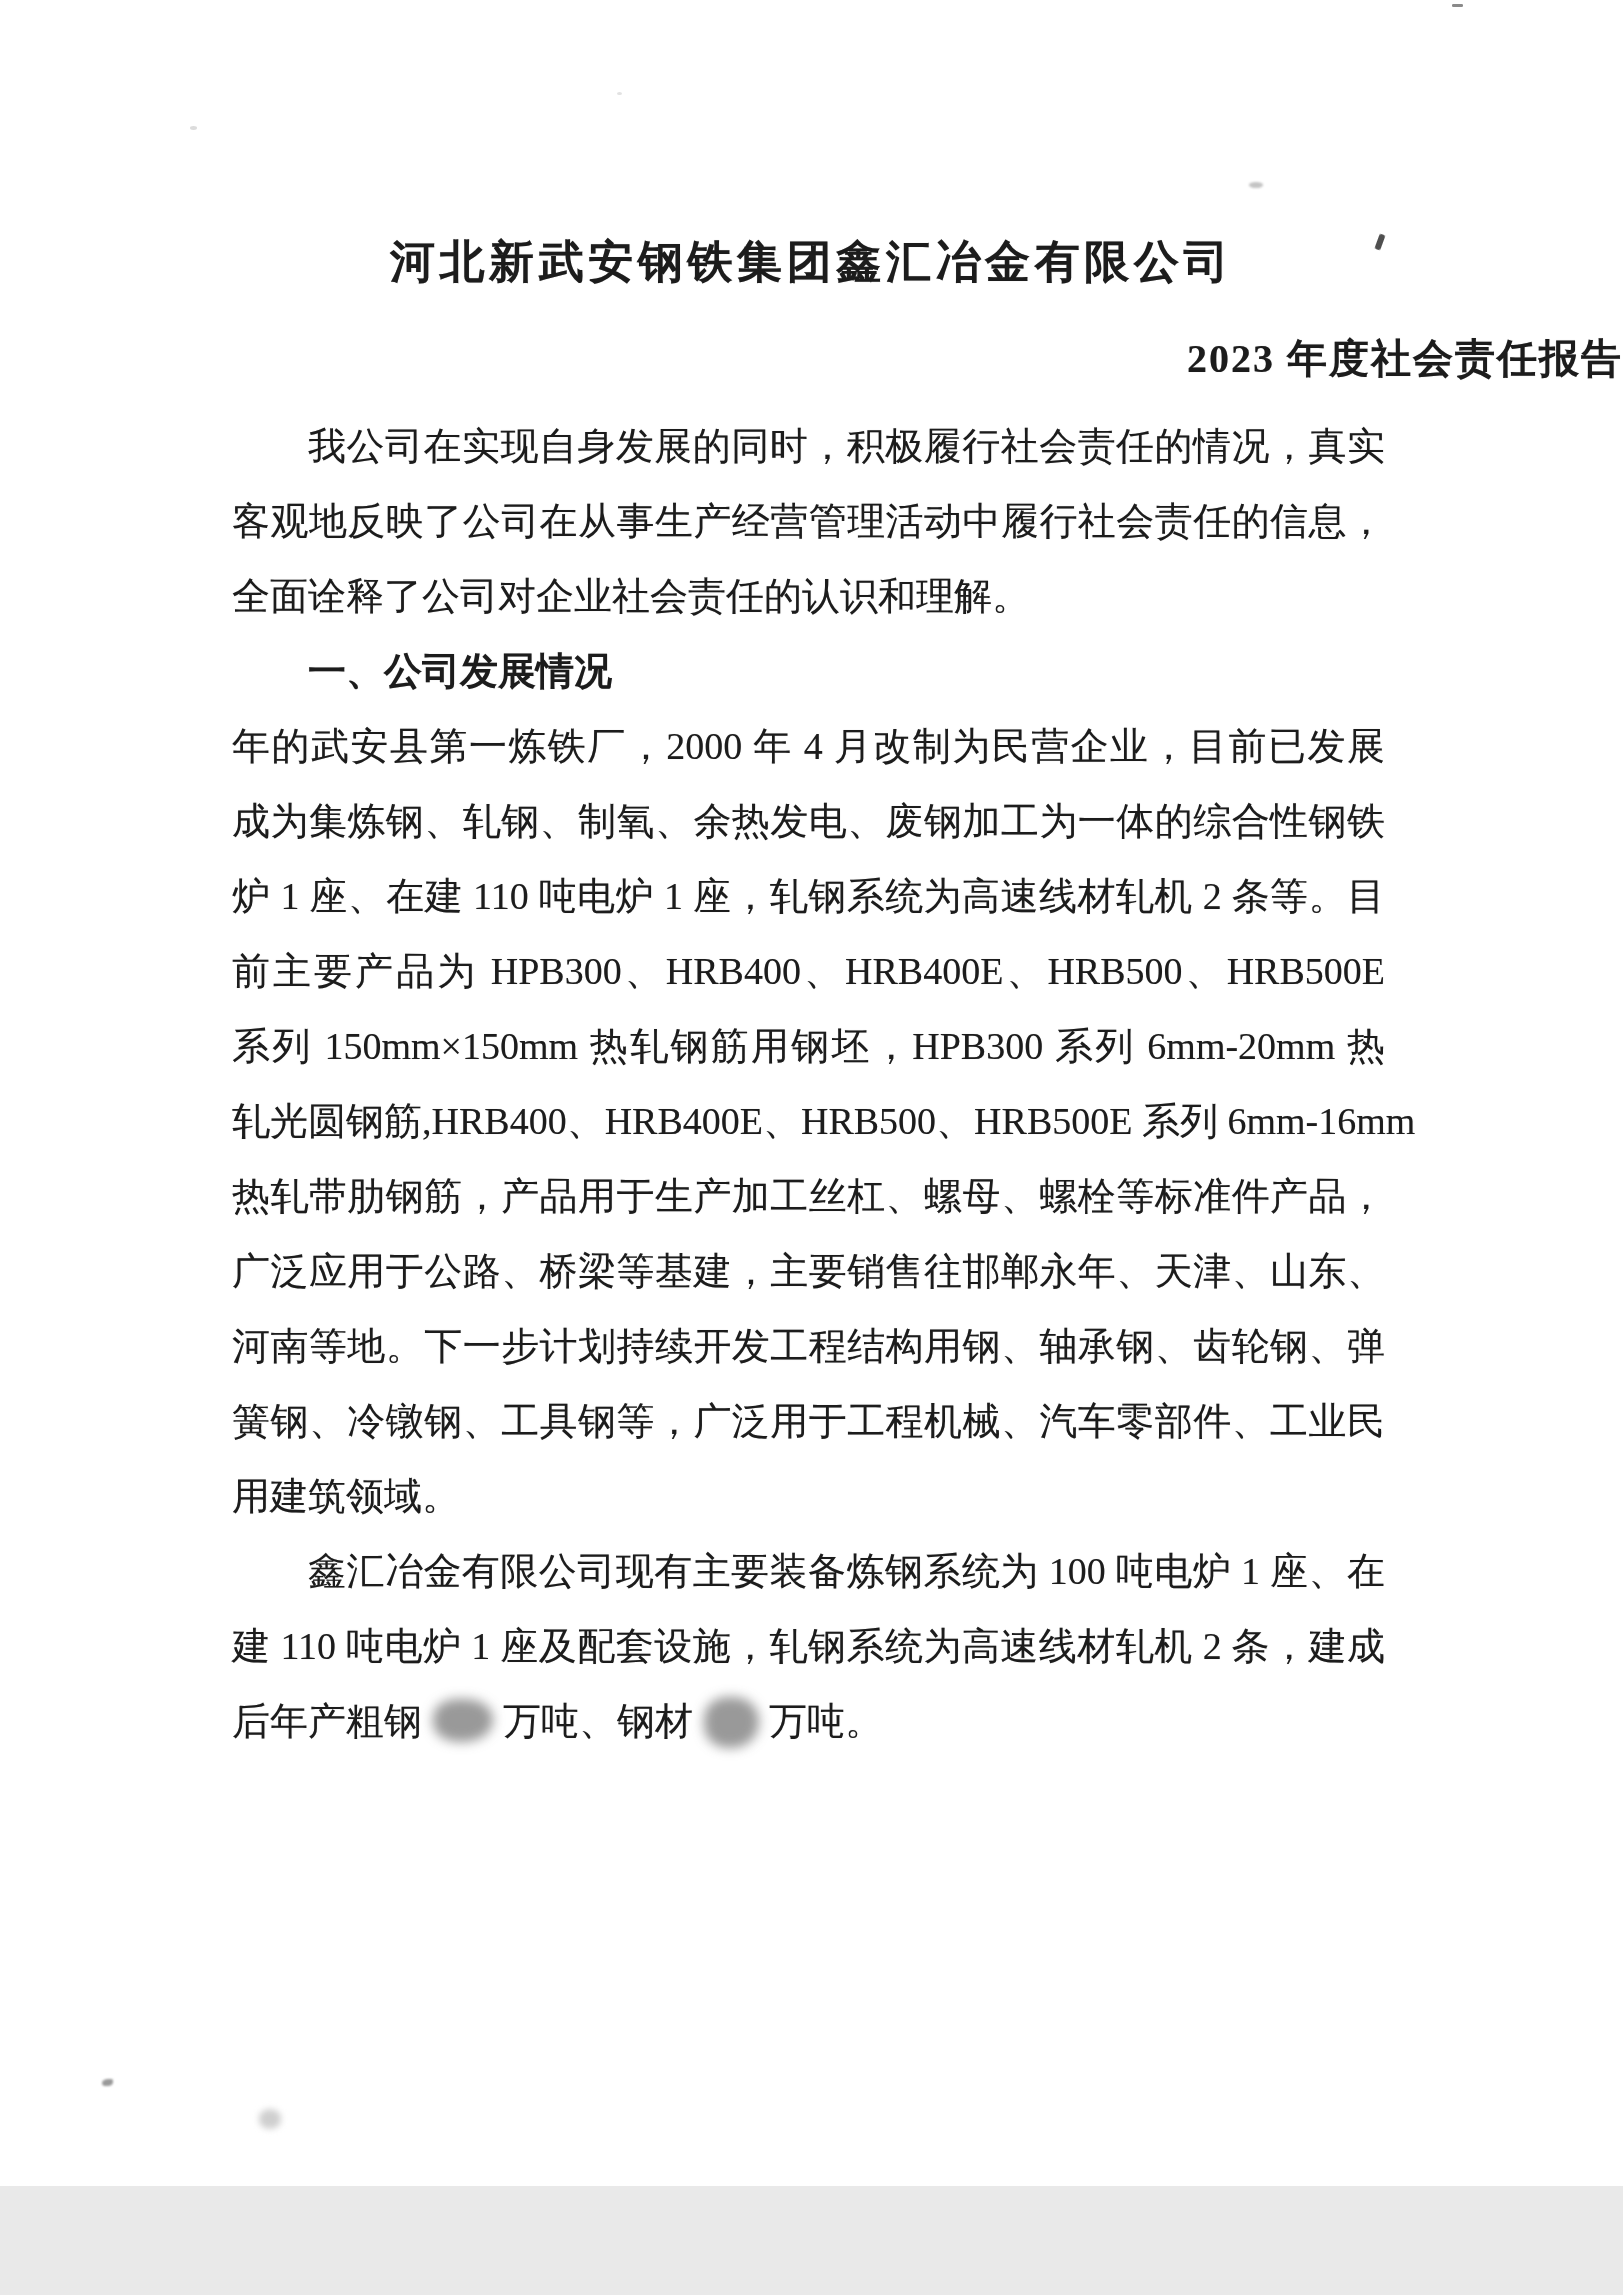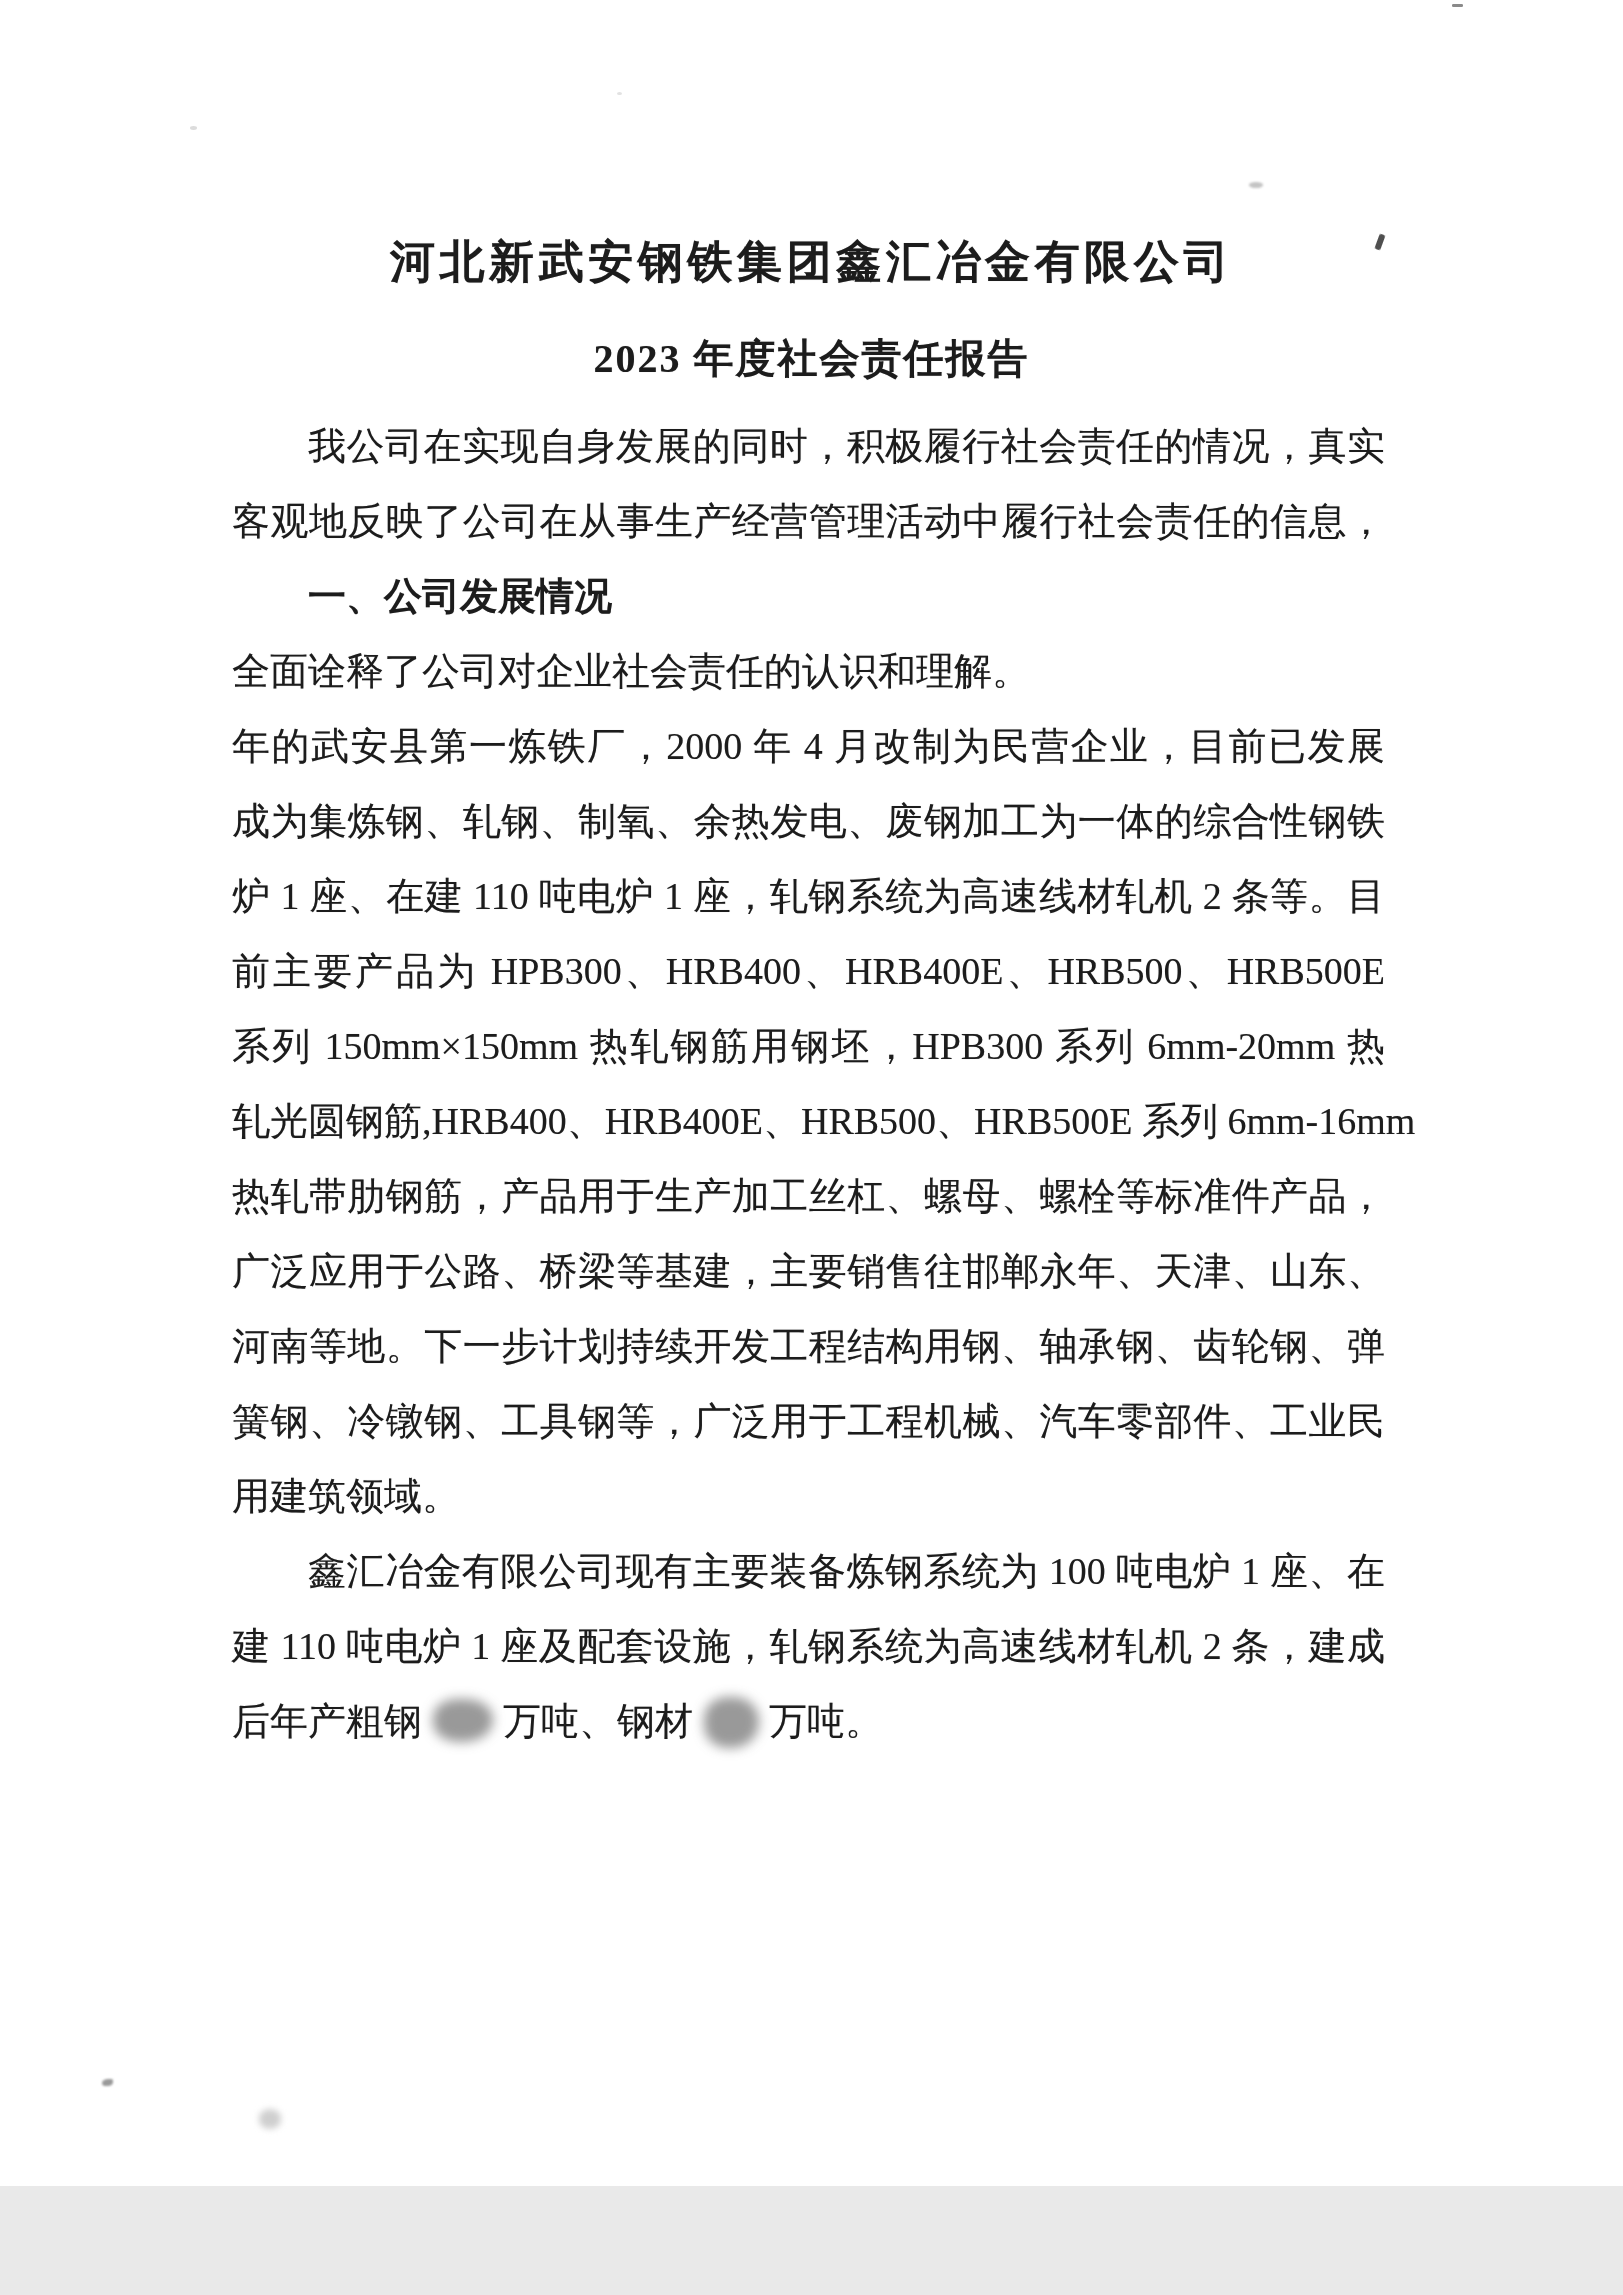--- a/index.html
+++ b/index.html
@@ -15,21 +15,21 @@
     position:absolute;top:238px;left:0;right:0;
     text-align:center;
     font-size:45px;font-weight:700;
     letter-spacing:4.6px;
     line-height:48px;
     text-shadow:0 0 0.7px rgba(0,0,0,0.4);
     white-space:nowrap;
   }
   .subtitle{
     position:absolute;top:336px;left:0;right:0;
-    text-align:center;
+    text-align:right;
     font-size:40px;font-weight:700;
     letter-spacing:2px;
     line-height:45px;
     text-shadow:0 0 0.7px rgba(0,0,0,0.4);
     white-space:nowrap;
   }
   .body-text{
     position:absolute;left:232px;top:409px;width:1153px;
   }
   .line{
@@ -68,22 +68,22 @@
 <body>
 
 <div class="page">
 
   <div class="title">河北新武安钢铁集团鑫汇冶金有限公司</div>
   <div class="subtitle">2023 年度社会责任报告</div>
 
   <div class="body-text">
     <div class="line indent">我公司在实现自身发展的同时，积极履行社会责任的情况，真实</div>
     <div class="line">客观地反映了公司在从事生产经营管理活动中履行社会责任的信息，</div>
+    <div class="line para-end">全面诠释了公司对企业社会责任的认识和理解。</div>
     <div class="line indent bold para-end">一、公司发展情况</div>
-    <div class="line para-end">全面诠释了公司对企业社会责任的认识和理解。</div>
     <div class="line">年的武安县第一炼铁厂，2000 年 4 月改制为民营企业，目前已发展</div>
     <div class="line">成为集炼钢、轧钢、制氧、余热发电、废钢加工为一体的综合性钢铁</div>
     <div class="line">炉 1 座、在建 110 吨电炉 1 座，轧钢系统为高速线材轧机 2 条等。目</div>
     <div class="line">前主要产品为 HPB300、HRB400、HRB400E、HRB500、HRB500E</div>
     <div class="line">系列 150mm×150mm 热轧钢筋用钢坯，HPB300 系列 6mm-20mm 热</div>
     <div class="line">轧光圆钢筋,HRB400、HRB400E、HRB500、HRB500E 系列 6mm-16mm</div>
     <div class="line">热轧带肋钢筋，产品用于生产加工丝杠、螺母、螺栓等标准件产品，</div>
     <div class="line">广泛应用于公路、桥梁等基建，主要销售往邯郸永年、天津、山东、</div>
     <div class="line">河南等地。下一步计划持续开发工程结构用钢、轴承钢、齿轮钢、弹</div>
     <div class="line">簧钢、冷镦钢、工具钢等，广泛用于工程机械、汽车零部件、工业民</div>

